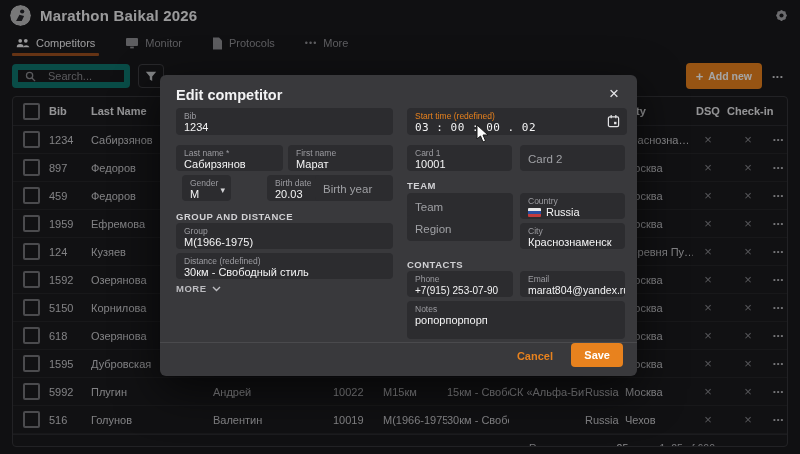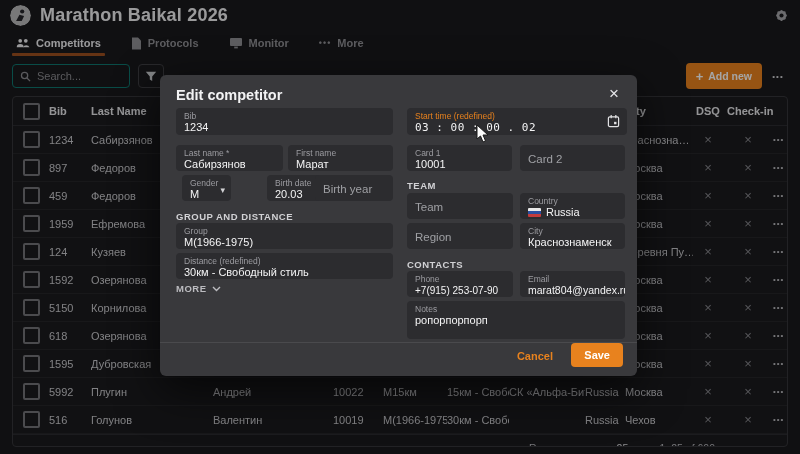--- a/index.html
+++ b/index.html
@@ -2,32 +2,32 @@
 <html><head>
 <meta charset="utf-8">
 <style>
   html,body{margin:0;padding:0;background:#0c0c0e;}
   .stage{position:relative;width:800px;height:454px;overflow:hidden;
          background:#19191c;font-family:"Liberation Sans",sans-serif;
          -webkit-font-smoothing:antialiased;}
   
   .topbar{position:absolute;left:0;top:0;width:800px;height:30px;display:flex;align-items:center;padding:0 10px;box-sizing:border-box;}
   .logo{width:21px;height:21px;border-radius:50%;flex:0 0 auto;}
-  .apptitle{margin-left:9px;font-size:18px;font-weight:bold;color:#ededef;letter-spacing:.2px;}
+  .apptitle{margin-left:9px;font-size:15px;font-weight:bold;color:#ededef;letter-spacing:.2px;}
   .topbar .spacer{flex:1;}
   .gearbtn{width:18px;height:18px;display:flex;align-items:center;justify-content:center;cursor:pointer;}
   
   .tabbar{position:absolute;left:0;top:30px;width:800px;height:26px;display:flex;align-items:center;gap:30px;padding:0 16px;box-sizing:border-box;}
-  .tab{position:relative;height:26px;display:flex;align-items:center;gap:6px;font-size:11px;font-weight:bold;color:#8f8f94;cursor:pointer;}
+  .tab{position:relative;height:26px;display:flex;align-items:center;gap:6px;font-size:11px;font-weight:normal;color:#8f8f94;cursor:pointer;}
   .tab svg{flex:0 0 auto;}
   .tab.active{color:#ededf0;}
   .tab.active::after{content:"";position:absolute;left:-4px;right:-4px;bottom:0;height:3px;background:#9c4f1f;border-radius:1px;}
   
   .toolbar{position:absolute;left:0;top:60px;width:800px;height:32px;}
-  .searchbox{position:absolute;left:12px;top:4px;width:118px;height:24px;border:1px solid #0f766e;border-radius:4px;display:flex;align-items:center;padding:0 7px;box-sizing:border-box;gap:4px;background:transparent;}
+  .searchbox{position:absolute;left:12px;top:4px;width:118px;height:24px;border:6px solid #0f766e;border-radius:4px;display:flex;align-items:center;padding:0 7px;box-sizing:border-box;gap:10px;background:transparent;}
   .searchbox input{flex:1;min-width:0;background:transparent;border:none;outline:none;color:#d2d2d6;font-size:11px;font-family:"Liberation Sans",sans-serif;}
   .searchbox input::placeholder{color:#8b8b90;}
   .filterbtn{position:absolute;left:138px;top:4px;width:26px;height:24px;border:1px solid #3e3e43;border-radius:4px;display:flex;align-items:center;justify-content:center;cursor:pointer;box-sizing:border-box;}
   .addnew{position:absolute;right:38px;top:3px;height:26px;background:#e8821e;color:#fdfdfd;font-size:10.5px;font-weight:bold;border:none;border-radius:4px;padding:0 10px;display:flex;align-items:center;gap:5px;cursor:pointer;}
   .addnew .plus{font-size:13px;font-weight:bold;line-height:1;}
   .dotsbtn{position:absolute;right:10px;top:3px;width:24px;height:26px;display:flex;align-items:center;justify-content:center;color:#cfcfd3;font-size:8px;letter-spacing:1px;cursor:pointer;border-radius:4px;}
   
   .tablebox{position:absolute;left:12px;top:96px;width:776px;height:351px;border:1px solid #353539;border-radius:4px;background:#1b1b1e;box-sizing:border-box;overflow:hidden;}
   .thead{display:flex;align-items:center;height:28px;border-bottom:1px solid #2c2c30;}
   .thead .tcell{color:#e4e4e7;font-weight:bold;}
@@ -73,21 +73,21 @@
   .f-first{left:128px;top:70px;width:105px;height:26px;}
   .f-card1{left:247px;top:70px;width:105px;height:26px;}
   .f-card2{left:360px;top:70px;width:105px;height:26px;}
   .f-gender{left:16px;top:100px;width:49px;height:26px;margin-left:6px;}
   .f-bdate{left:75px;top:100px;width:75px;height:26px;margin-left:32px;}
   .f-byear{left:155px;top:100px;width:78px;height:26px;}
   .f-group{left:16px;top:148px;width:217px;height:26px;}
   .f-dist{left:16px;top:178px;width:217px;height:26px;}
   .f-team{left:247px;top:118px;width:106px;height:26px;}
   .f-country{left:360px;top:118px;width:105px;height:26px;}
-  .f-region{left:247px;top:148px;width:106px;height:26px;}
+  .f-region{left:247px;top:140px;width:106px;height:26px;}
   .f-city{left:360px;top:148px;width:105px;height:26px;}
   .f-phone{left:247px;top:196px;width:106px;height:26px;}
   .f-email{left:360px;top:196px;width:105px;height:26px;}
   .f-notes{left:247px;top:226px;width:218px;height:38px;}
   .msec{position:absolute;font-size:9.5px;font-weight:bold;color:#d2d2d5;letter-spacing:.5px;}
   .sec-gd{left:16px;top:136px;}
   .sec-team{left:247px;top:105px;}
   .sec-contacts{left:247px;top:184px;}
   .morelink{position:absolute;left:16px;top:208px;font-size:9.5px;font-weight:bold;color:#bcbcc0;letter-spacing:.5px;display:flex;align-items:center;gap:5px;cursor:pointer;}
   .ddarrow{position:absolute;right:6px;top:10px;color:#d2d2d5;font-size:9px;}
@@ -125,31 +125,31 @@
     <div class="tab active">
       <svg width="14" height="12" viewBox="0 0 15 12" fill="currentColor">
         <circle cx="4.5" cy="3.6" r="2"></circle>
           <circle cx="10.5" cy="3.6" r="2"></circle>
         <path d="M0.8 10.5 a3.7 3.4 0 0 1 7.4 0 z"></path>
           <path d="M7.6 10.5 a3.6 3.3 0 0 1 6.8 0 z"></path>
       </svg>
       <span>Competitors</span>
     </div>
     <div class="tab">
-      <svg width="11" height="13" viewBox="0 0 11 13" fill="currentColor">
-        <path d="M1 0.5 h6 l3 3 v9 h-9 z"></path>
-      </svg>
-      <span>Protocols</span>
-    </div>
-    <div class="tab">
       <svg width="14" height="12" viewBox="0 0 14 12" fill="currentColor">
         <rect x="1" y="1" width="12" height="8" rx="1"></rect>
           <rect x="5.2" y="9.6" width="3.6" height="1.8"></rect>
       </svg>
       <span>Monitor</span>
+    </div>
+    <div class="tab">
+      <svg width="11" height="13" viewBox="0 0 11 13" fill="currentColor">
+        <path d="M1 0.5 h6 l3 3 v9 h-9 z"></path>
+      </svg>
+      <span>Protocols</span>
     </div>
     <div class="tab">
       <span style="font-size:9px;letter-spacing:1px;">•••</span>
       <span>More</span>
     </div>
   </div>
 
   <div class="toolbar">
     <div class="searchbox">
       <svg width="11" height="11" viewBox="0 0 12 12">

